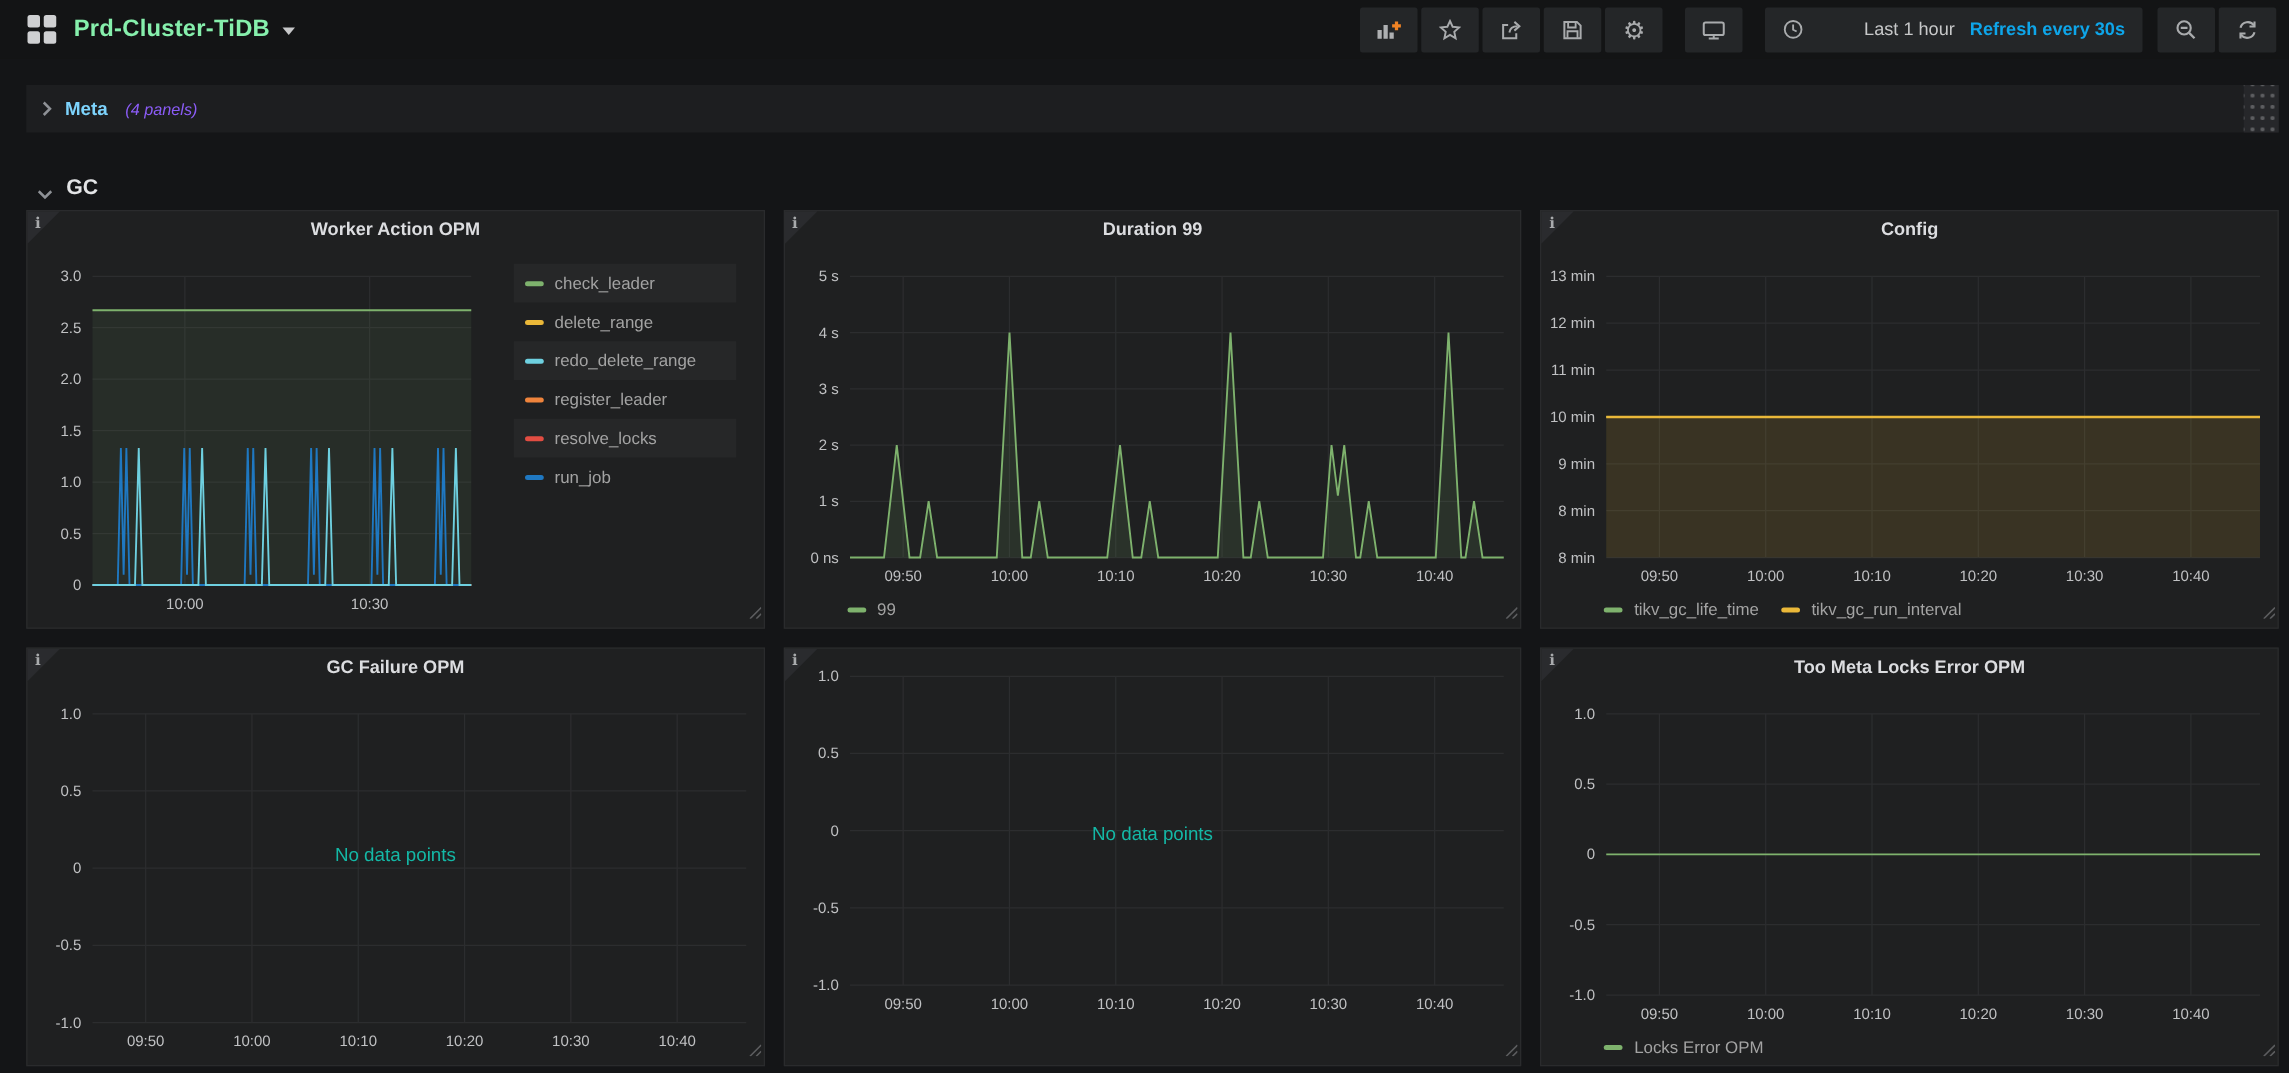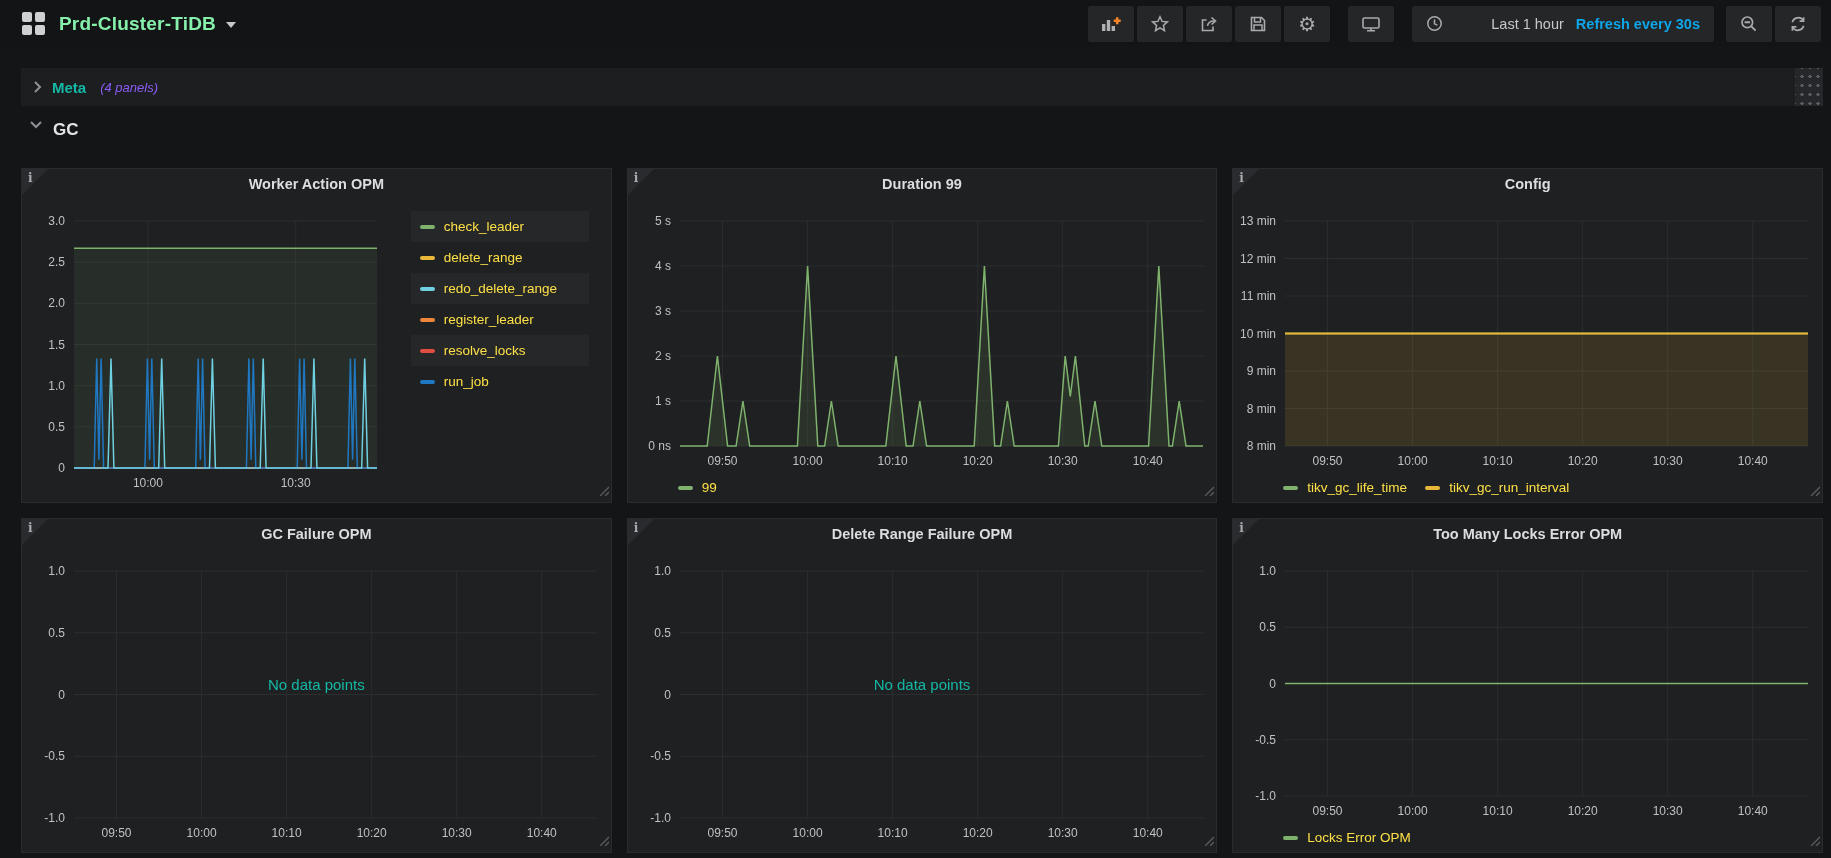--- a/index.html
+++ b/index.html
@@ -22,46 +22,46 @@
   .uicon { font-family:"DejaVu Sans", sans-serif; color:#a9abad; font-size:20px; line-height:1; }
   .timebtn { height:36px; background:#242628; border-radius:2px; display:flex; align-items:center;
              padding:0 14px; gap:8px; cursor:pointer; }
   .time-label { font-size:14.5px; color:#c7c8c9;margin-left:40px; }
   .refresh-label { font-size:14.5px; font-weight:700; margin-left:4px; }
 
   
   .content { padding:0 8px 0 21px; }
   .meta-row { margin-top:21px; height:38px; background:#1d1e20; display:flex; align-items:center;
               padding-left:12px; position:relative; cursor:pointer; }
-  .meta-title { font-size:15px; font-weight:700; color:#14b8a6; margin-left:10px; }
+  .meta-title { font-size:15px; font-weight:700; color:#7dd3fc; margin-left:10px; }
   .meta-count { font-size:13px; font-style:italic; color:#8b5cf6; margin-left:14px; }
   .drag-dots { position:absolute; right:0; top:0; width:28px; height:38px; background:#26272a;
                background-image:radial-gradient(circle, #5c5d60 1.5px, transparent 1.8px);
                background-size:8px 9px; background-position:3px 4px; cursor:grab; }
-  .gc-row { margin-top:14px; height:40px; display:flex; align-items:flex-start; padding-left:8px; cursor:pointer; }
+  .gc-row { margin-top:14px; height:40px; display:flex; align-items:flex-end; padding-left:8px; cursor:pointer; }
   .gc-title { font-size:17px; font-weight:700; color:#e3e4e6; margin-left:10px; }
   .chev { stroke:#8e9196; stroke-width:2; fill:none; }
 
   
   .panel-grid { display:grid; grid-template-columns:repeat(3,1fr); grid-auto-rows:335px; gap:15px; margin-top:8px; }
   .panel { background:#1f2021; border:1px solid #2a2b2d; position:relative; display:flex; flex-direction:column; }
   .info-corner { position:absolute; top:0; left:0; width:0; height:0;
                  border-top:26px solid #2a2b2e; border-right:26px solid transparent; cursor:pointer; z-index:3; }
   .info-i { position:absolute; top:-24px; left:6px; font-family:"DejaVu Serif", serif; font-weight:700;
             font-size:12px; color:#a9abad; }
   .panel-title { height:30px; display:flex; align-items:center; justify-content:center;
                  font-size:14.5px; font-weight:700; color:#dcdde0; cursor:pointer; }
   .chart-wrap { flex:1; position:relative; }
   .chart-wrap svg { position:absolute; left:0; top:0; }
   .no-data { position:absolute; left:0; right:0; top:42%; text-align:center; font-size:15px; color:#14b8a6; }
   .legend-right { position:absolute; top:42px; right:22px; width:178px; z-index:2; }
   .lr-item { display:flex; align-items:center; height:31px; padding-left:9px; cursor:pointer; }
   .lr-item.alt { background:rgba(255,255,255,0.035); }
   .swatch { width:15px; height:4px; border-radius:2px; margin-right:9px; flex:none; }
-  .lr-label, .lb-label { font-size:13.5px; color:#fde047; }
+  .lr-label, .lb-label { font-size:13.5px; color:#a3a3a3; }
   .legend-bottom { position:absolute; left:50px; bottom:7px; display:flex; gap:18px; align-items:center; z-index:2; }
   .lb-item { display:flex; align-items:center; cursor:pointer; }
   .resize-handle { position:absolute; right:2px; bottom:2px; cursor:nwse-resize; z-index:3; }
 </style>
 </head>
 <body>
 
 <div class="topbar">
   <div class="grid-icon">
       <span></span>
@@ -361,21 +361,20 @@
     <div class="resize-handle">
       <svg width="10" height="10" viewBox="0 0 10 10">
         <path d="M10 1 L1 10 M10 6 L6 10" stroke="#5c5d5f" stroke-width="1.3" fill="none"></path>
       </svg>
     </div>
   </div>
       <div class="panel">
     <div class="info-corner">
       <span class="info-i">i</span>
     </div>
-    <div class="panel-title">Delete Range Failure OPM</div>
     <div class="chart-wrap">
           <svg width="589" height="303" viewBox="0 0 589 303">
             <line x1="52" x2="575" y1="22" y2="22" stroke="#2c2d2f" stroke-width="1"></line>
             <text x="43" y="26" text-anchor="end" fill="#c0c1c3" font-size="12">1.0</text>
             <line x1="52" x2="575" y1="83.75" y2="83.75" stroke="#2c2d2f" stroke-width="1"></line>
             <text x="43" y="87.75" text-anchor="end" fill="#c0c1c3" font-size="12">0.5</text>
             <line x1="52" x2="575" y1="145.5" y2="145.5" stroke="#2c2d2f" stroke-width="1"></line>
             <text x="43" y="149.5" text-anchor="end" fill="#c0c1c3" font-size="12">0</text>
             <line x1="52" x2="575" y1="207.25" y2="207.25" stroke="#2c2d2f" stroke-width="1"></line>
             <text x="43" y="211.25" text-anchor="end" fill="#c0c1c3" font-size="12">-0.5</text>
@@ -399,21 +398,21 @@
     <div class="resize-handle">
       <svg width="10" height="10" viewBox="0 0 10 10">
         <path d="M10 1 L1 10 M10 6 L6 10" stroke="#5c5d5f" stroke-width="1.3" fill="none"></path>
       </svg>
     </div>
   </div>
       <div class="panel">
     <div class="info-corner">
       <span class="info-i">i</span>
     </div>
-    <div class="panel-title">Too Many Locks Error OPM</div>
+    <div class="panel-title">Too Meta Locks Error OPM</div>
     <div class="chart-wrap">
           <svg width="589" height="303" viewBox="0 0 589 303">
             <line x1="52" x2="575" y1="22" y2="22" stroke="#2c2d2f" stroke-width="1"></line>
             <text x="43" y="26" text-anchor="end" fill="#c0c1c3" font-size="12">1.0</text>
             <line x1="52" x2="575" y1="78.25" y2="78.25" stroke="#2c2d2f" stroke-width="1"></line>
             <text x="43" y="82.25" text-anchor="end" fill="#c0c1c3" font-size="12">0.5</text>
             <line x1="52" x2="575" y1="134.5" y2="134.5" stroke="#2c2d2f" stroke-width="1"></line>
             <text x="43" y="138.5" text-anchor="end" fill="#c0c1c3" font-size="12">0</text>
             <line x1="52" x2="575" y1="190.75" y2="190.75" stroke="#2c2d2f" stroke-width="1"></line>
             <text x="43" y="194.75" text-anchor="end" fill="#c0c1c3" font-size="12">-0.5</text>

